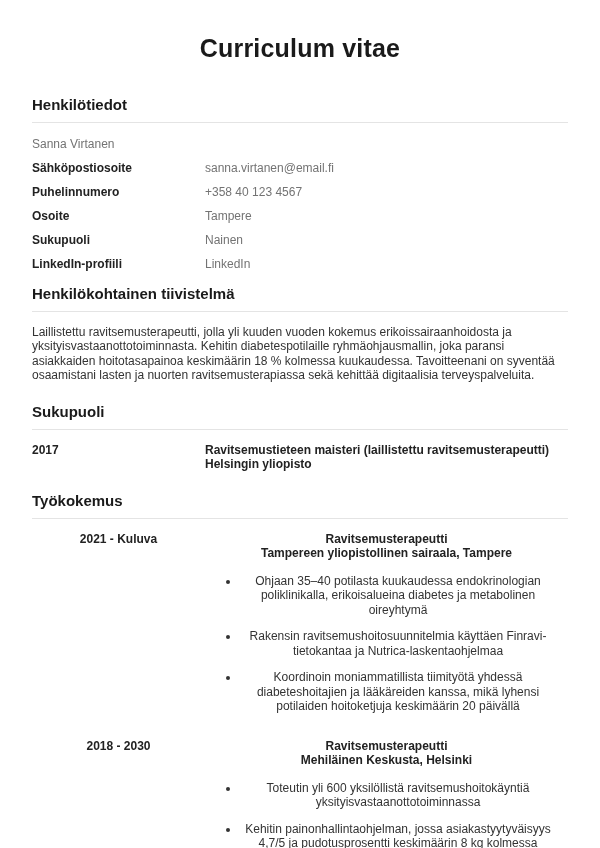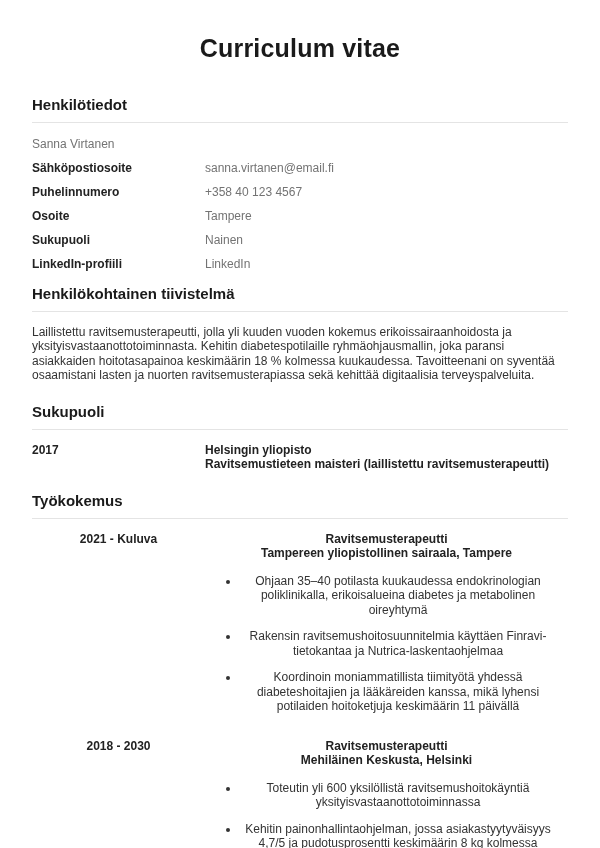--- a/index.html
+++ b/index.html
@@ -111,40 +111,40 @@
   <div class="section sec-summary">
     <h2 class="section-heading">Henkilökohtainen tiivistelmä</h2>
     <p class="summary-text">Laillistettu ravitsemusterapeutti, jolla yli kuuden vuoden kokemus erikoissairaanhoidosta ja yksityisvastaanottotoiminnasta. Kehitin diabetespotilaille ryhmäohjausmallin, joka paransi asiakkaiden hoitotasapainoa keskimäärin 18 % kolmessa kuukaudessa. Tavoitteenani on syventää osaamistani lasten ja nuorten ravitsemusterapiassa sekä kehittää digitaalisia terveyspalveluita.</p>
   </div>
 
   <div class="section sec-education">
     <h2 class="section-heading">Sukupuoli</h2>
     <div class="entry">
       <div class="entry-period">2017</div>
       <div class="entry-head">
+        <div>Ravitsemustieteen maisteri (laillistettu ravitsemusterapeutti)</div>
         <div>Helsingin yliopisto</div>
-        <div>Ravitsemustieteen maisteri (laillistettu ravitsemusterapeutti)</div>
       </div>
     </div>
   </div>
 
   <div class="section sec-experience">
     <h2 class="section-heading">Työkokemus</h2>
 
     <div class="entry job">
       <div class="entry-period">2021 - Kuluva</div>
       <div>
         <div class="entry-head">
           <div>Ravitsemusterapeutti</div>
           <div>Tampereen yliopistollinen sairaala, Tampere</div>
         </div>
         <ul class="entry-bullets">
           <li>Ohjaan 35–40 potilasta kuukaudessa endokrinologian poliklinikalla, erikoisalueina diabetes ja metabolinen oireyhtymä</li>
           <li>Rakensin ravitsemushoitosuunnitelmia käyttäen Finravi-tietokantaa ja Nutrica-laskentaohjelmaa</li>
-          <li>Koordinoin moniammatillista tiimityötä yhdessä diabeteshoitajien ja lääkäreiden kanssa, mikä lyhensi potilaiden hoitoketjuja keskimäärin 11 päivällä</li>
+          <li>Koordinoin moniammatillista tiimityötä yhdessä diabeteshoitajien ja lääkäreiden kanssa, mikä lyhensi potilaiden hoitoketjuja keskimäärin 20 päivällä</li>
         </ul>
       </div>
     </div>
 
     <div class="entry job">
       <div class="entry-period">2018 - 2030</div>
       <div>
         <div class="entry-head">
           <div>Ravitsemusterapeutti</div>
           <div>Mehiläinen Keskusta, Helsinki</div>

